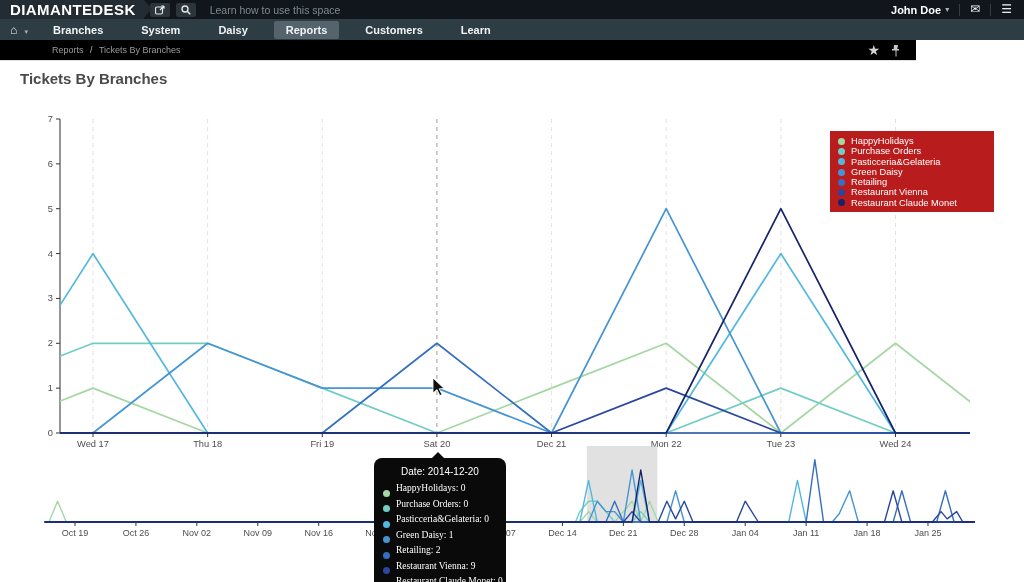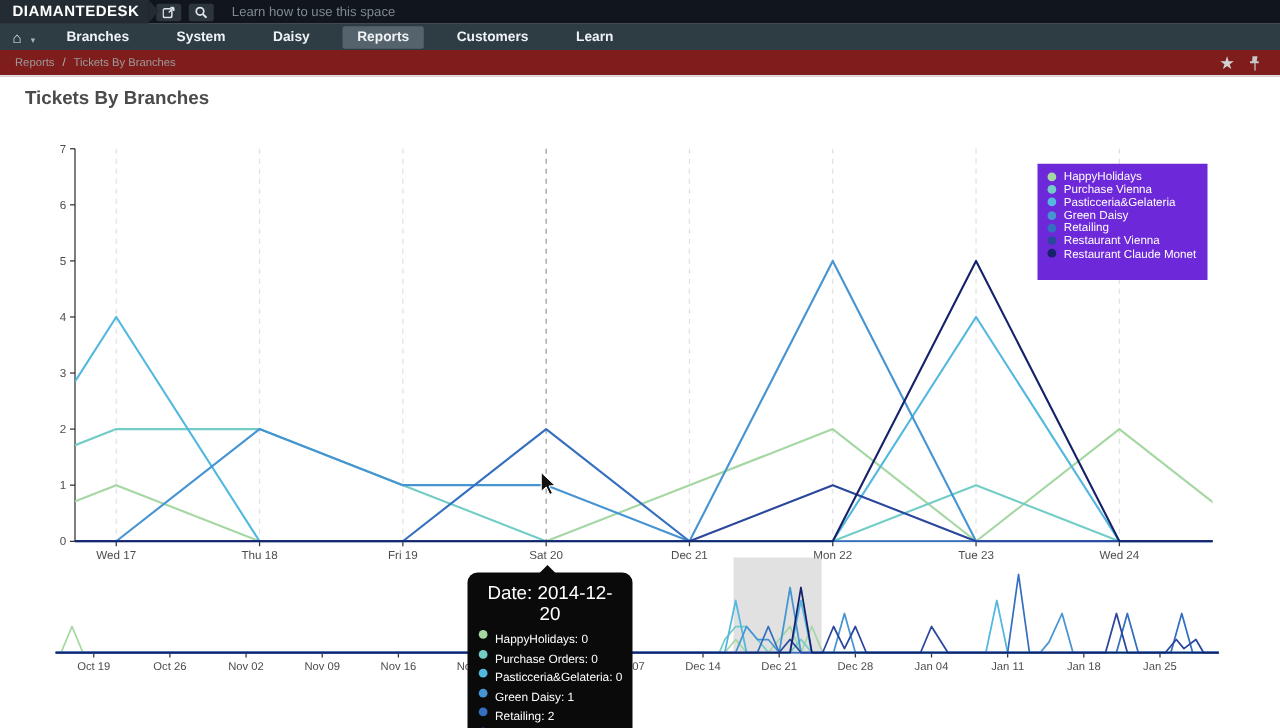--- a/index.html
+++ b/index.html
@@ -1,21 +1,21 @@
 <!DOCTYPE html>
 <html><head>
 <meta charset="utf-8">
 <style>
   * { margin:0; padding:0; box-sizing:border-box; }
   html,body { width:1024px; height:582px; overflow:hidden; background:#fff;
               font-family:"Liberation Sans", sans-serif; }
   
   .topbar { position:absolute; left:0; top:0; width:1024px; height:19px;
             background:#10161b; display:flex; align-items:center; }
-  .logo { background:#232c33; color:#fff; font-size:12px; font-weight:bold;
+  .logo { background:#232c33; color:#fff; font-size:15px; font-weight:bold;
           letter-spacing:.4px; height:19px; line-height:19px; padding:0 8px 0 10px;
           position:relative; }
   .logo::after { content:""; position:absolute; right:-8px; top:0;
           border-top:9.5px solid transparent; border-bottom:9.5px solid transparent;
           border-left:8px solid #232c33; }
   .tb-btn { width:20px; height:14px; background:#2c353c; border-radius:2px;
             display:flex; align-items:center; justify-content:center; margin-left:6px; }
   .tb-btn:first-of-type { margin-left:18px; }
   .learn { color:#7e8a92; font-size:10.5px; margin-left:14px; }
   .tb-right { margin-left:auto; display:flex; align-items:center; height:19px; }
@@ -26,45 +26,45 @@
   .burger { color:#e8edf0; font-size:12px; margin-right:12px; line-height:19px; }
   
   .nav { position:absolute; left:0; top:19px; width:1024px; height:21px;
          background:#2e3c44; display:flex; align-items:center; }
   .home { color:#dfe5e8; font-size:12px; margin:0 6px 0 10px; }
   .home .caret { font-size:7px; }
   .nav-item { color:#f0f3f5; font-size:11px; font-weight:bold; padding:3px 12px;
               margin:0 7px; border-radius:2px; }
   .nav-item.active { background:#55646c; }
   
-  .crumbbar { position:absolute; left:0; top:40px; width:1024px; height:21px;
-              background:#7f1d1d; border-bottom:1px solid #e0e0e0;
-              display:flex; align-items:center; }
+  .crumbbar { position:absolute; left:0; top:40px; width:916px; height:21px;
+              background:#000000; border-bottom:1px solid #e0e0e0;
+              display:flex; align-items:center;padding-left:40px; }
   .crumb { color:#9b9b9b; font-size:9px; margin-left:12px; }
   .crumb-sep { color:#b5b5b5; font-size:9px; margin:0 4px; }
   .crumb-icons { margin-left:auto; margin-right:14px; display:flex; align-items:center; gap:10px; }
   .star { color:#d2d2d2; font-size:14px; }
   
   h1 { position:absolute; left:20px; top:70px; font-size:15px; font-weight:bold; color:#4a4a4a; }
   
   #chart-canvas { position:absolute; left:0; top:0; }
   
-  .legend { position:absolute; left:830px; top:131px; width:136px;
-            background:#6d28d9; padding:5px 8px 16px 8px; }
+  .legend { position:absolute; left:830px; top:131px; width:164px;
+            background:#b91c1c; padding:5px 8px 4px 8px; }
   .lg-row { display:flex; align-items:center; line-height:10.3px; }
   .lg-dot { width:7px; height:7px; border-radius:50%; margin-right:6px; flex:0 0 7px; }
   .lg-lab { color:#fff; font-size:9.3px; white-space:nowrap; }
   
   .tooltip { position:absolute; left:374px; top:452px; width:132px; }
   .tt-arrow { position:absolute; left:57px; top:0; width:0; height:0;
               border-left:7px solid transparent; border-right:7px solid transparent;
               border-bottom:7px solid #0a0a0a; }
   .tt-box { margin-top:6px; background:#0a0a0a; border-radius:8px; padding:8px 9px; }
-  .tt-title { color:#fff; font-size:15px; text-align:center; margin-bottom:4px; }
-  .tt-row { display:flex; align-items:flex-start; line-height:15.5px; }
+  .tt-title { color:#fff; font-size:10px; text-align:center; margin-bottom:4px; }
+  .tt-row { display:flex; align-items:flex-end; line-height:15.5px;font-family:Liberation Serif, serif; }
   .tt-dot { width:7px; height:7px; border-radius:50%; margin-right:6px; flex:0 0 7px; }
   .tt-lab { color:#fff; font-size:9.5px; white-space:nowrap; }
 </style>
 </head>
 <body>
 
 <div class="topbar">
   <div class="logo">DIAMANTEDESK</div>
   <div class="tb-btn">
     <svg width="10" height="10" viewBox="0 0 10 10">
@@ -72,20 +72,28 @@
       <path d="M5 5 L9 1 M9 1 L6.3 1 M9 1 L9 3.7" stroke="#dfe5e8" stroke-width="1.2" fill="none"></path>
     </svg>
   </div>
   <div class="tb-btn">
     <svg width="10" height="10" viewBox="0 0 10 10">
       <circle cx="4" cy="4" r="3" fill="none" stroke="#dfe5e8" stroke-width="1.4"></circle>
       <line x1="6.3" y1="6.3" x2="9.2" y2="9.2" stroke="#dfe5e8" stroke-width="1.6"></line>
     </svg>
   </div>
   <div class="learn">Learn how to use this space</div>
+  <div class="tb-right">
+    <span class="user">John Doe</span>
+    <span class="caret">▾</span>
+    <span class="tb-sep"></span>
+    <span class="env"><span>✉</span></span>
+    <span class="tb-sep"></span>
+    <span class="burger"><span>☰</span></span>
+  </div>
 </div>
 
 <div class="nav">
   <span class="home"><span>⌂</span> <span class="caret">▾</span></span>
   <span class="nav-item">Branches</span>
   <span class="nav-item">System</span>
   <span class="nav-item">Daisy</span>
   <span class="nav-item active">Reports</span>
   <span class="nav-item">Customers</span>
   <span class="nav-item">Learn</span>
@@ -210,21 +218,21 @@
     </g>
 </svg>
 
 <div class="legend" id="legend">
     <div class="lg-row">
       <span class="lg-dot" style="background: rgb(165, 215, 162);"></span>
       <span class="lg-lab">HappyHolidays</span>
     </div>
     <div class="lg-row">
       <span class="lg-dot" style="background: rgb(114, 205, 198);"></span>
-      <span class="lg-lab">Purchase Vienna</span>
+      <span class="lg-lab">Purchase Orders</span>
     </div>
     <div class="lg-row">
       <span class="lg-dot" style="background: rgb(82, 184, 224);"></span>
       <span class="lg-lab">Pasticceria&amp;Gelateria</span>
     </div>
     <div class="lg-row">
       <span class="lg-dot" style="background: rgb(71, 148, 211);"></span>
       <span class="lg-lab">Green Daisy</span>
     </div>
     <div class="lg-row">

